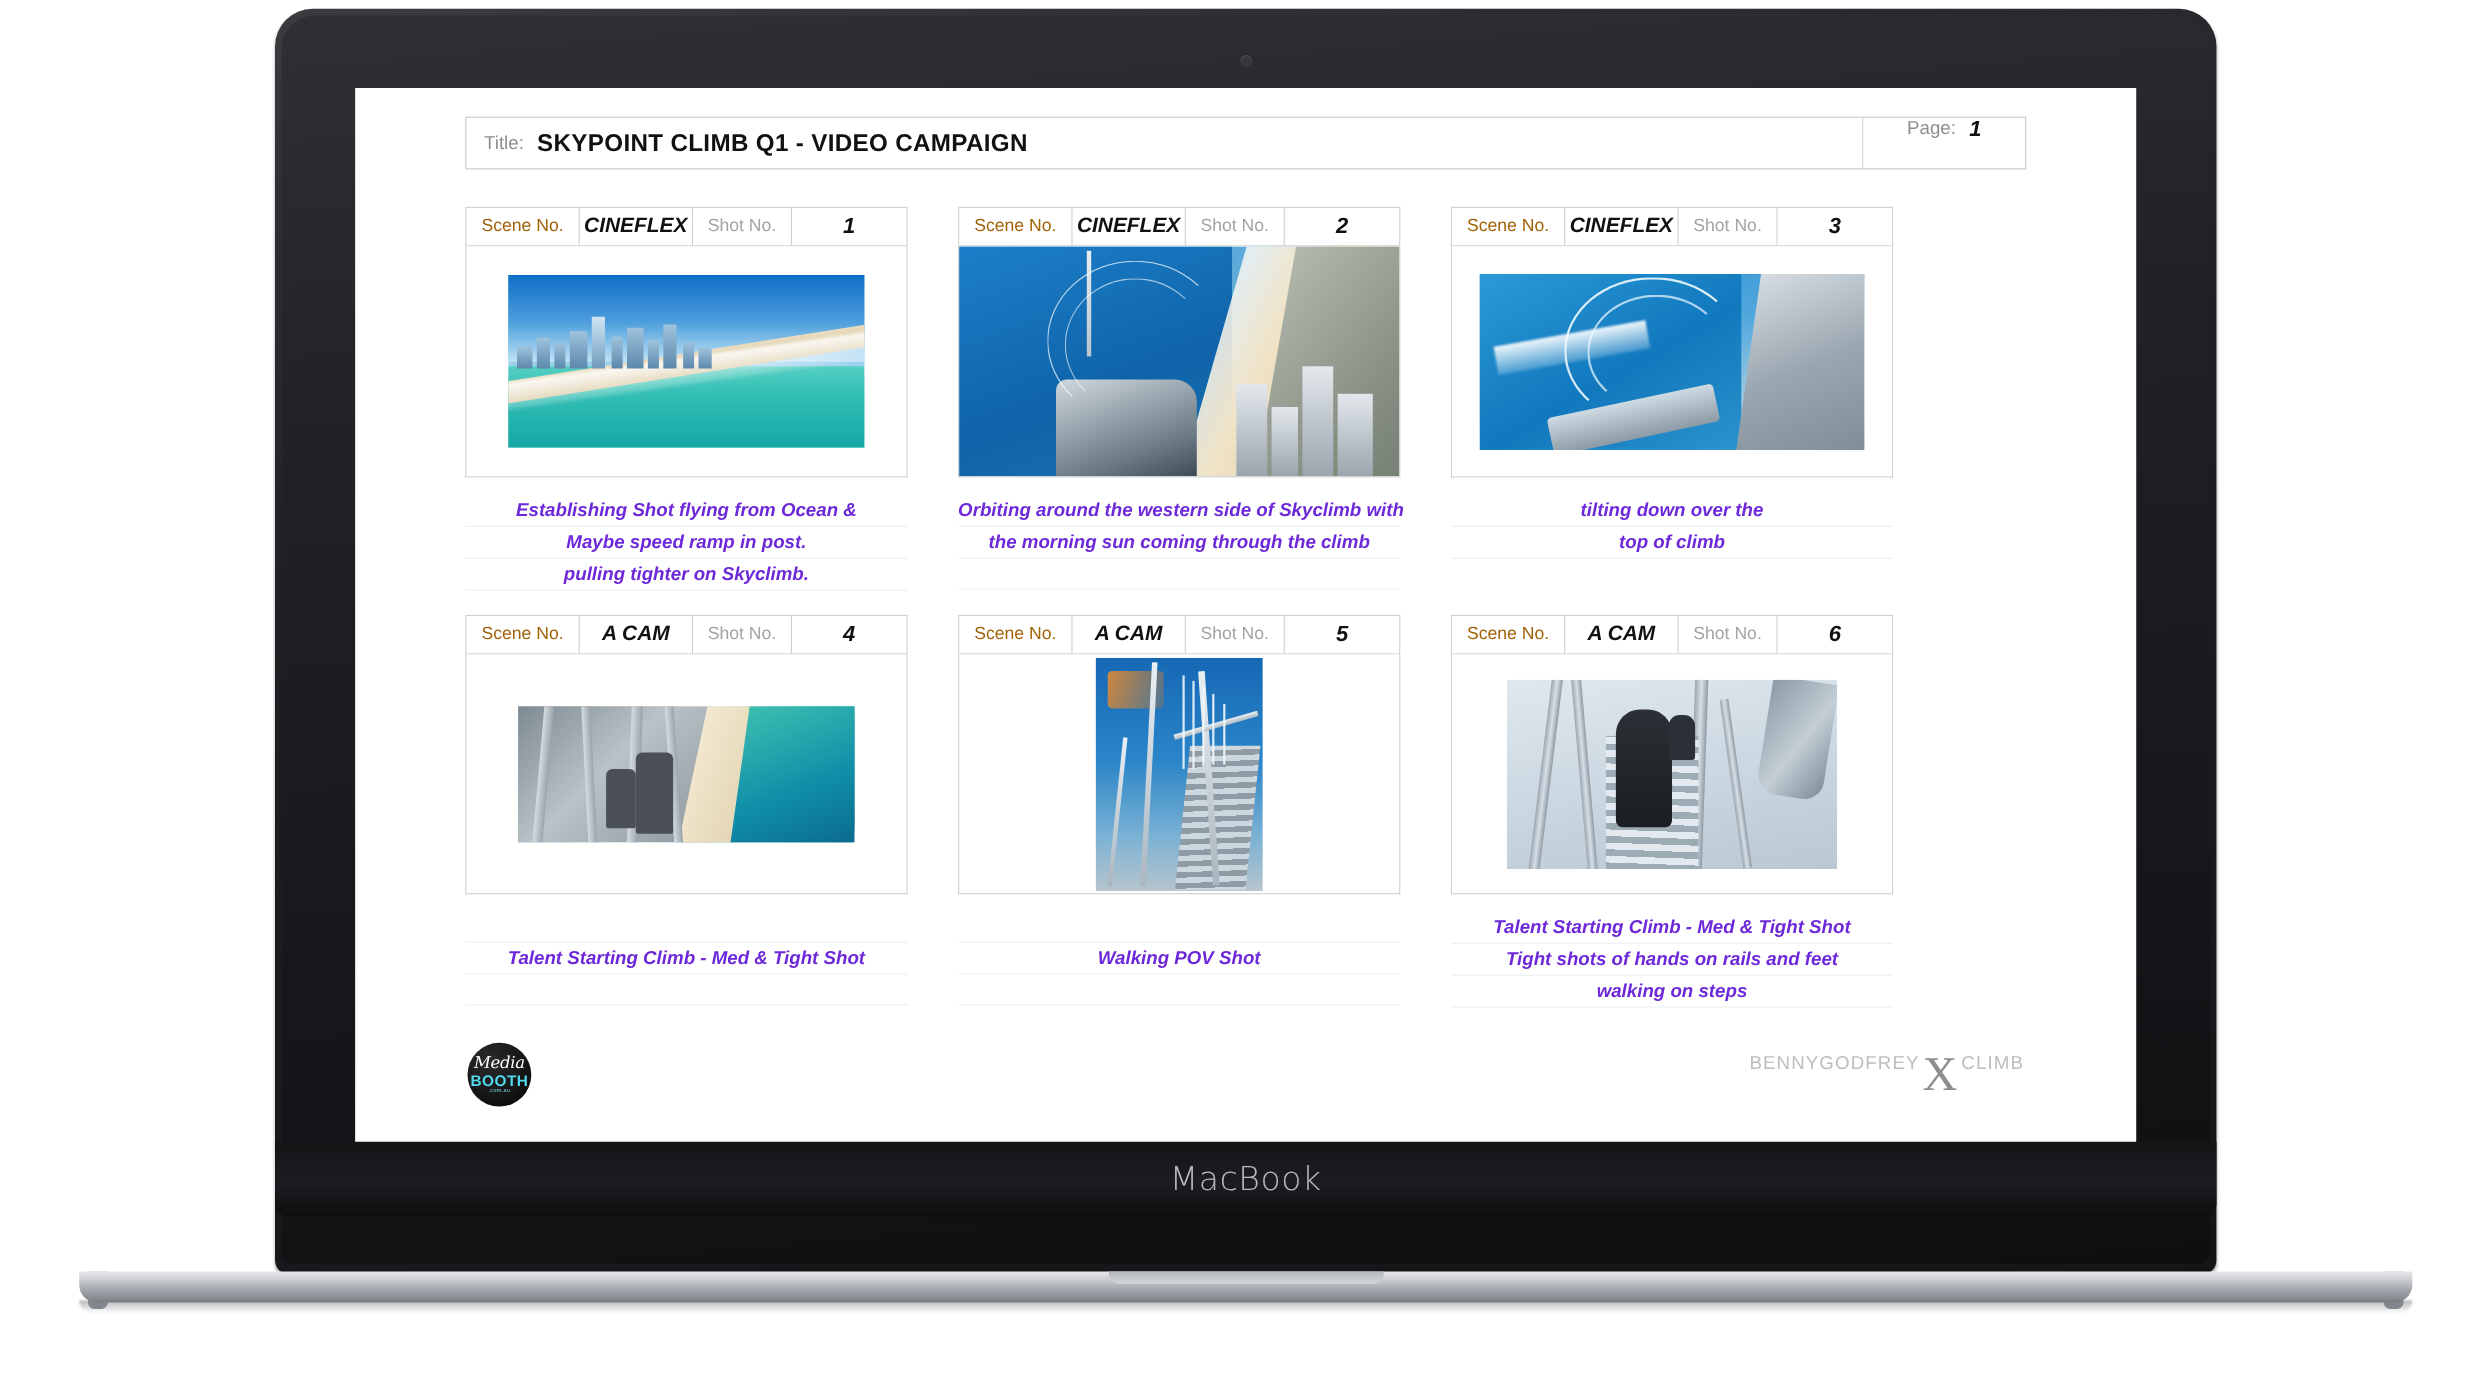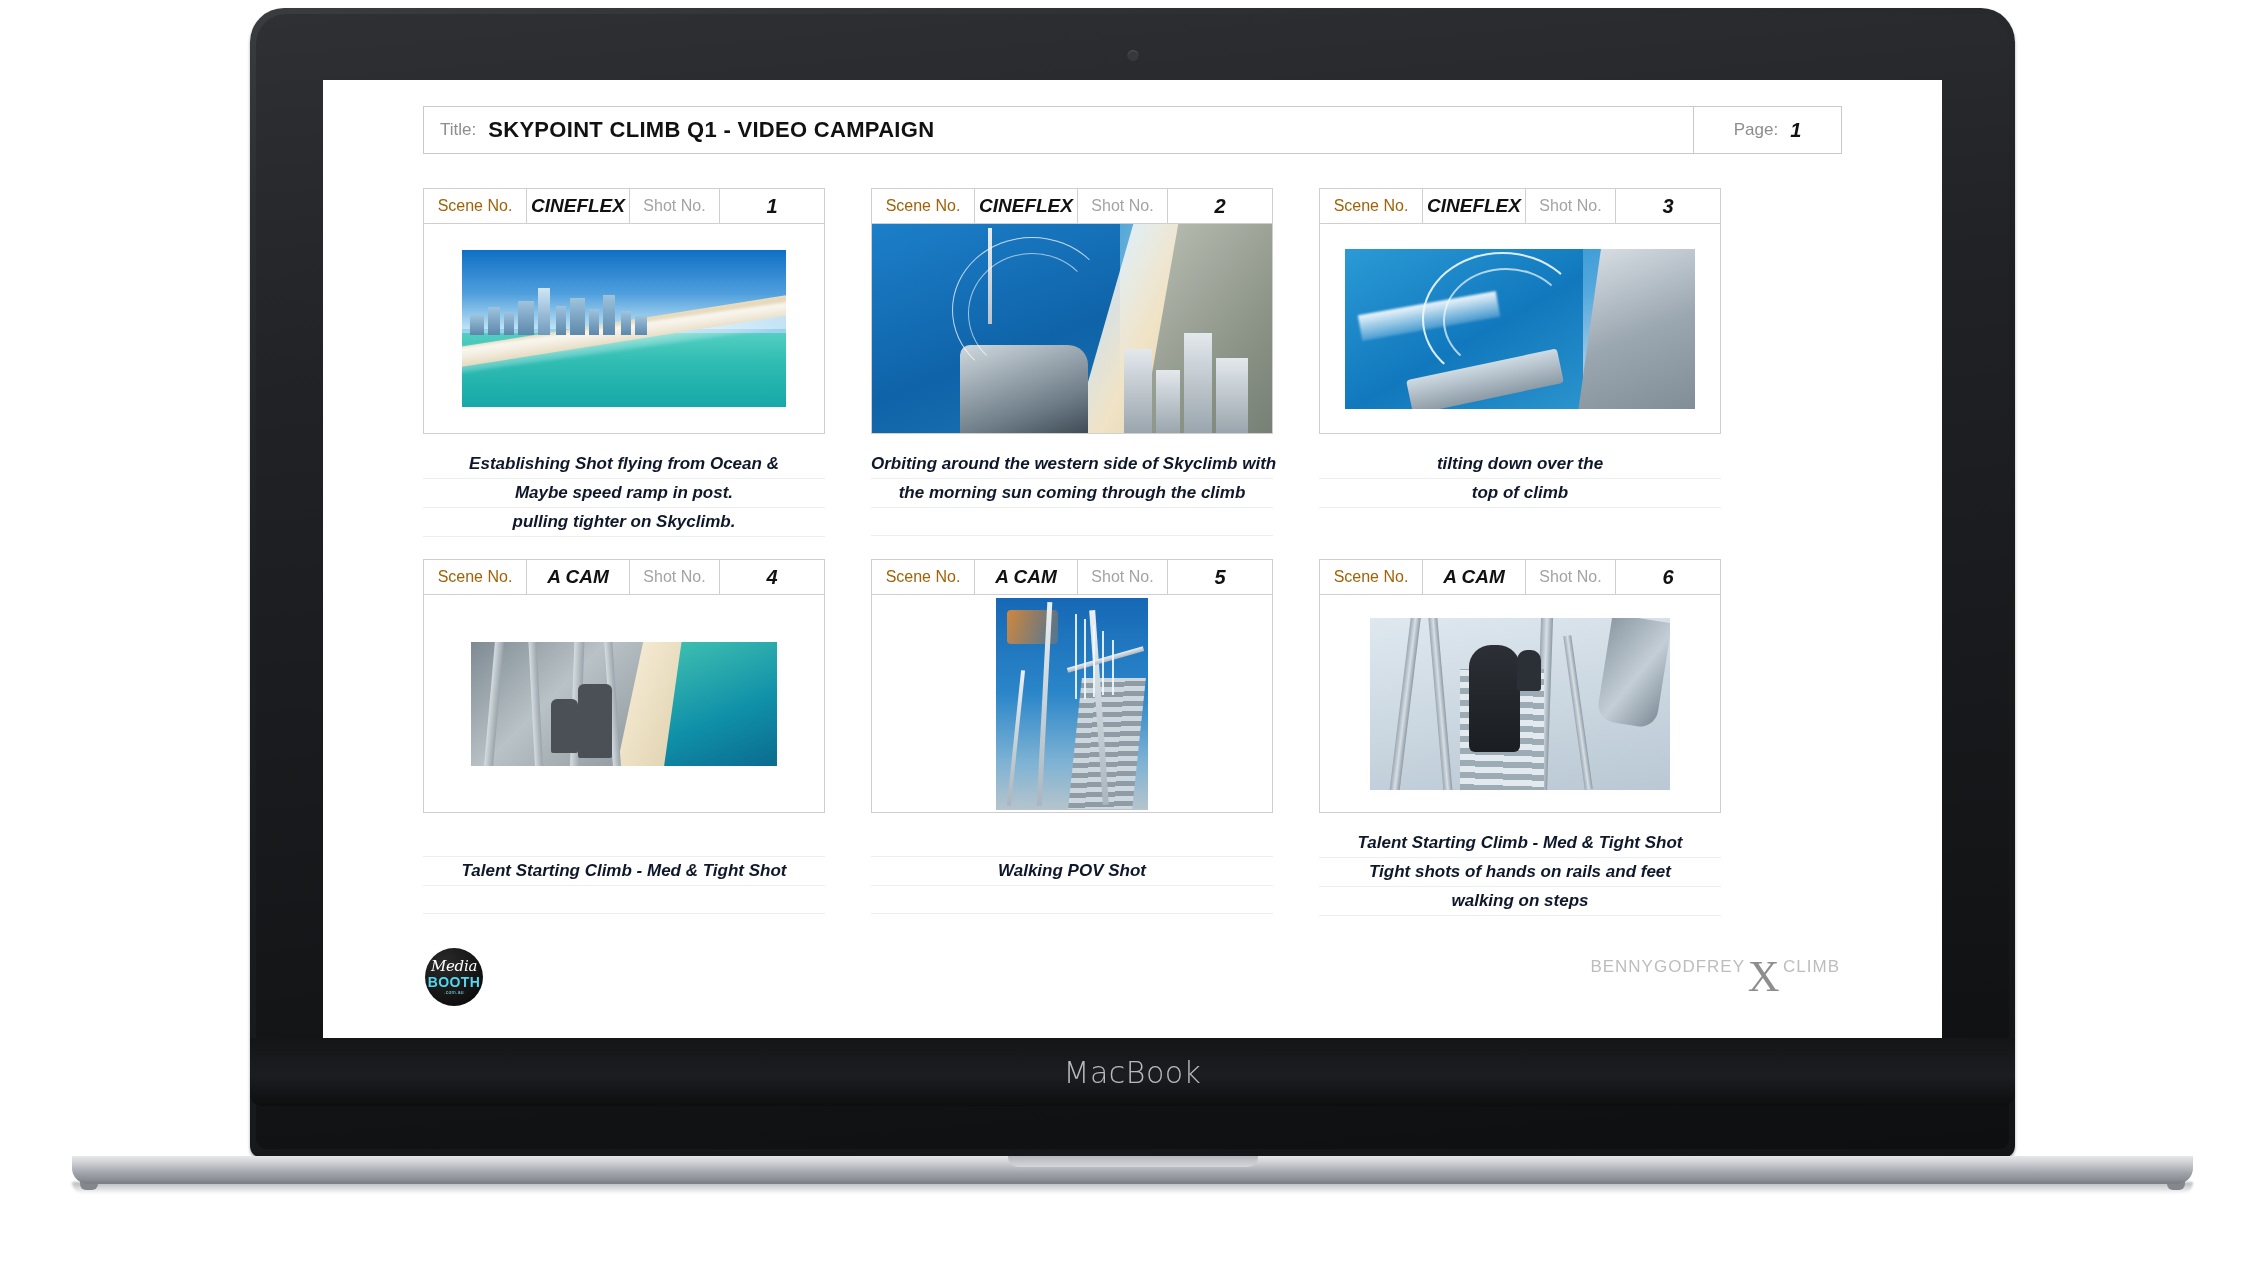--- a/index.html
+++ b/index.html
@@ -185,21 +185,21 @@
     font-weight: bold;
     color: #111;
     letter-spacing: .3px;
     font-family: "Liberation Sans", sans-serif;
   }
   .page-box {
     width: 148px;
     border: 1px solid #c9c9c9;
     border-left: none;
     display: flex;
-    align-items: center;
+    align-items: flex-start;
     justify-content: center;
     gap: 12px;
     background: #fff;
   }
   .page-label {
     font-size: 17px;
     color: #8d8d8d;
   }
   .page-value {
     font-size: 20px;
@@ -350,21 +350,21 @@
     width: 402px;
   }
   .cap-line {
     border-bottom: 1px solid #eeeeee;
     min-height: 28px;
     line-height: 28px;
     text-align: center;
     font-size: 17px;
     font-style: italic;
     font-weight: bold;
-    color: #0f172a;
+    color: #6d28d9;
     font-family: "Liberation Sans", sans-serif;
     white-space: nowrap;
   }
   .cap-line.empty { color: transparent; }
 
   
   .footer {
     margin-top: 30px;
     display: flex;
     align-items: center;

